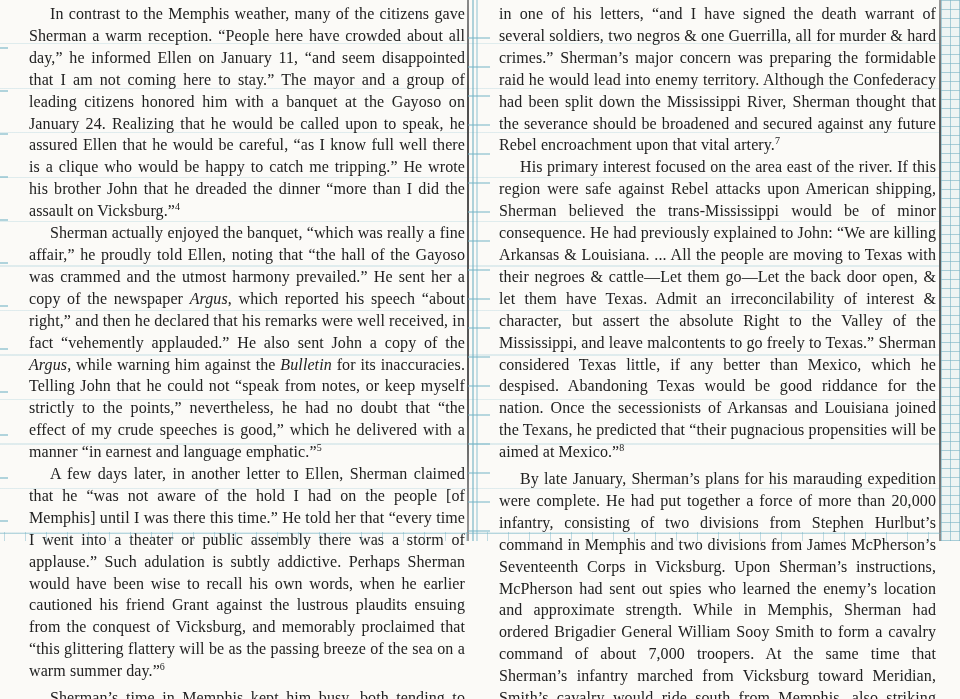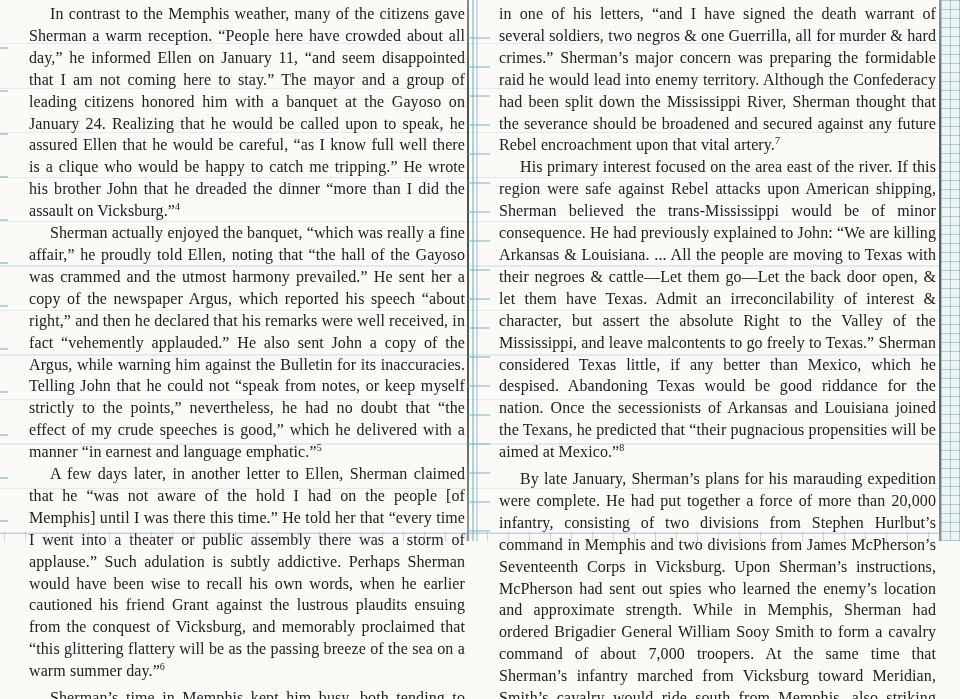--- a/index.html
+++ b/index.html
@@ -40,21 +40,21 @@
     line-height: 21.9px;
     letter-spacing: 0.1px;
     hyphens: auto;
   }
   .col-left  { left: 29px;  width: 436px; }
   .col-right { left: 499px; width: 437px; }
   p.para { margin: 0; padding: 0; }
   p.indent { text-indent: 21px; }
   p.gap-sm { margin-top: 5px; }
   p.justify-last { text-align-last: justify; }
-  .it { }
+  .it { font-style: italic; }
   sup.fn {
     font-size: 10px;
     line-height: 0;
     vertical-align: 6px;
   }
   
   .divider-dark {
     position: absolute; top: 0; bottom: 0; left: 467px; width: 2px;
     background: linear-gradient(to bottom, #8a8a8a, #4f4f4f 18%, #585858 75%, #9a9a9a);
   }

